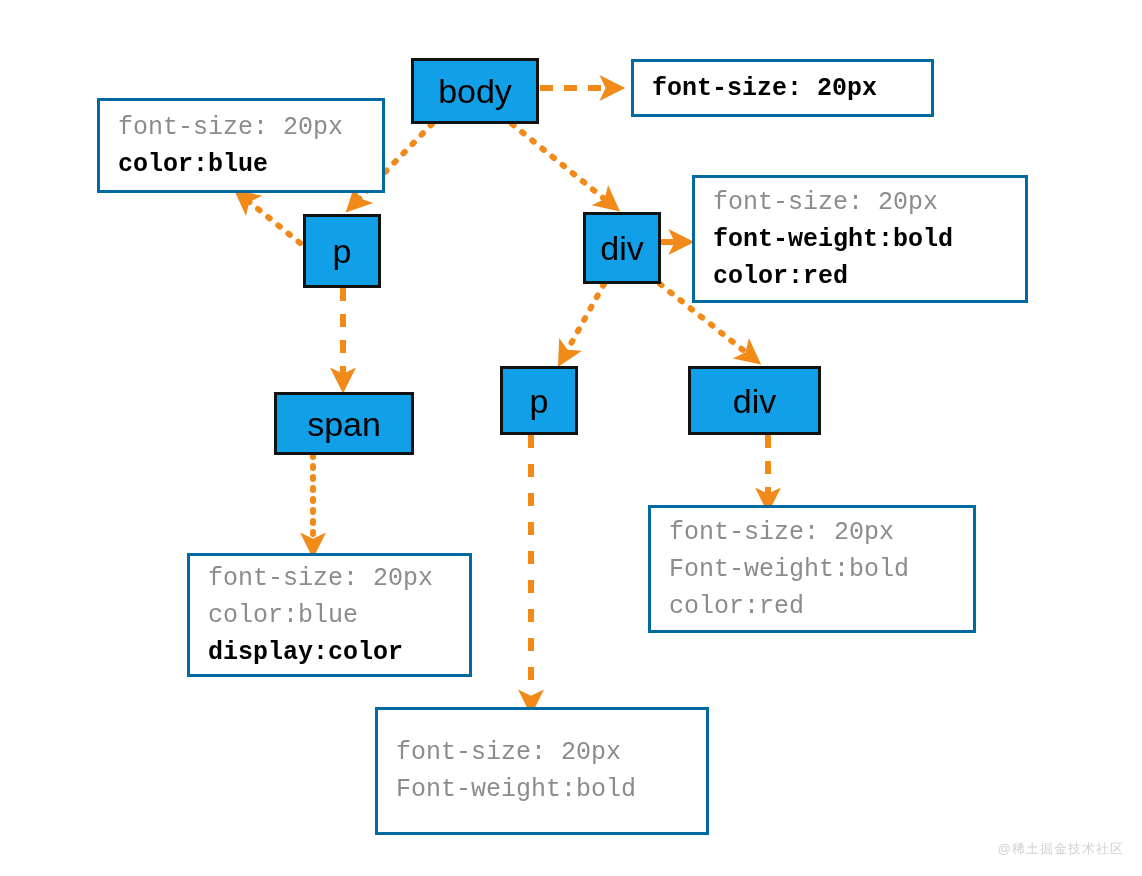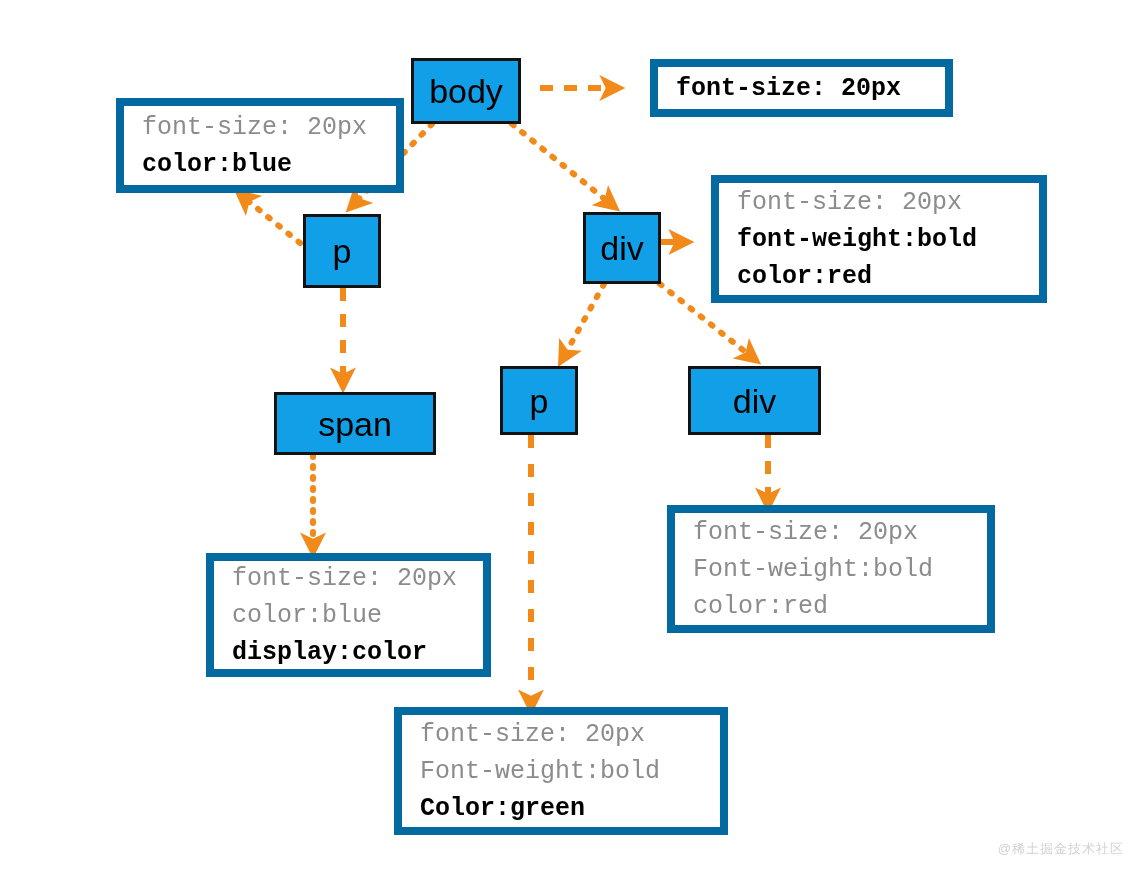--- a/index.html
+++ b/index.html
@@ -36,32 +36,31 @@
     color: #000000;
     font-family: "Liberation Sans", sans-serif;
     font-size: 34px;
     line-height: 1;
     letter-spacing: 0px;
     z-index: 3;
   }
   .callout {
     position: absolute;
     background: #ffffff;
-    border: 8px solid #0369a1;
+    border: 3px solid #0369a1;
     box-sizing: border-box;
     display: flex;
     flex-direction: column;
     justify-content: center;
     padding: 8px 18px;
     z-index: 2;
     font-family: "Liberation Mono", monospace;
     font-size: 25px;
     line-height: 1.48;
     white-space: nowrap;
-    margin-left: 19px;
   }
   .decl {
     color: #8c8c8c;
     font-weight: normal;
   }
   .decl.em {
     color: #000000;
     font-weight: bold;
   }
   #watermark {
@@ -103,33 +102,33 @@
 
     <line x1="660" y1="284" x2="753" y2="358" stroke="#F28A1A" stroke-width="6" stroke-dasharray="2 11" stroke-linecap="round" marker-end="url(#arrow)"></line>
 
     <line x1="313" y1="455" x2="313" y2="548" stroke="#F28A1A" stroke-width="6" stroke-dasharray="2 9" stroke-linecap="round" marker-end="url(#arrow)"></line>
 
     <line x1="531" y1="435" x2="531" y2="705" stroke="#F28A1A" stroke-width="6" stroke-dasharray="13 16" marker-end="url(#arrow)"></line>
 
     <line x1="768" y1="435" x2="768" y2="503" stroke="#F28A1A" stroke-width="6" stroke-dasharray="13 13" marker-end="url(#arrow)"></line>
   </svg>
 
-  <div class="node" style="left:411px; top:58px; width:110px; height:66px;">
+  <div class="node" style="left:411px; top:58px; width:128px; height:66px;">
     <span>body</span>
   </div>
 
   <div class="node" style="left:303px; top:214px; width:78px; height:74px;">
     <span>p</span>
   </div>
 
   <div class="node" style="left:583px; top:212px; width:78px; height:72px;">
     <span>div</span>
   </div>
 
-  <div class="node" style="left:274px; top:392px; width:162px; height:63px;">
+  <div class="node" style="left:274px; top:392px; width:140px; height:63px;">
     <span>span</span>
   </div>
 
   <div class="node" style="left:500px; top:366px; width:78px; height:69px;">
     <span>p</span>
   </div>
 
   <div class="node" style="left:688px; top:366px; width:133px; height:69px;">
     <span>div</span>
   </div>
@@ -157,18 +156,17 @@
 
   <div class="callout" style="left:648px; top:505px; width:328px; height:128px;">
     <div class="decl">font-size: 20px</div>
     <div class="decl">Font-weight:bold</div>
     <div class="decl">color:red</div>
   </div>
 
   <div class="callout" style="left:375px; top:707px; width:334px; height:128px;">
     <div class="decl">font-size: 20px</div>
     <div class="decl">Font-weight:bold</div>
-    <div class="decl em">Color:green</div>
   </div>
 
   <div id="watermark">@稀土掘金技术社区</div>
 
 </div>
 
 </body></html>

